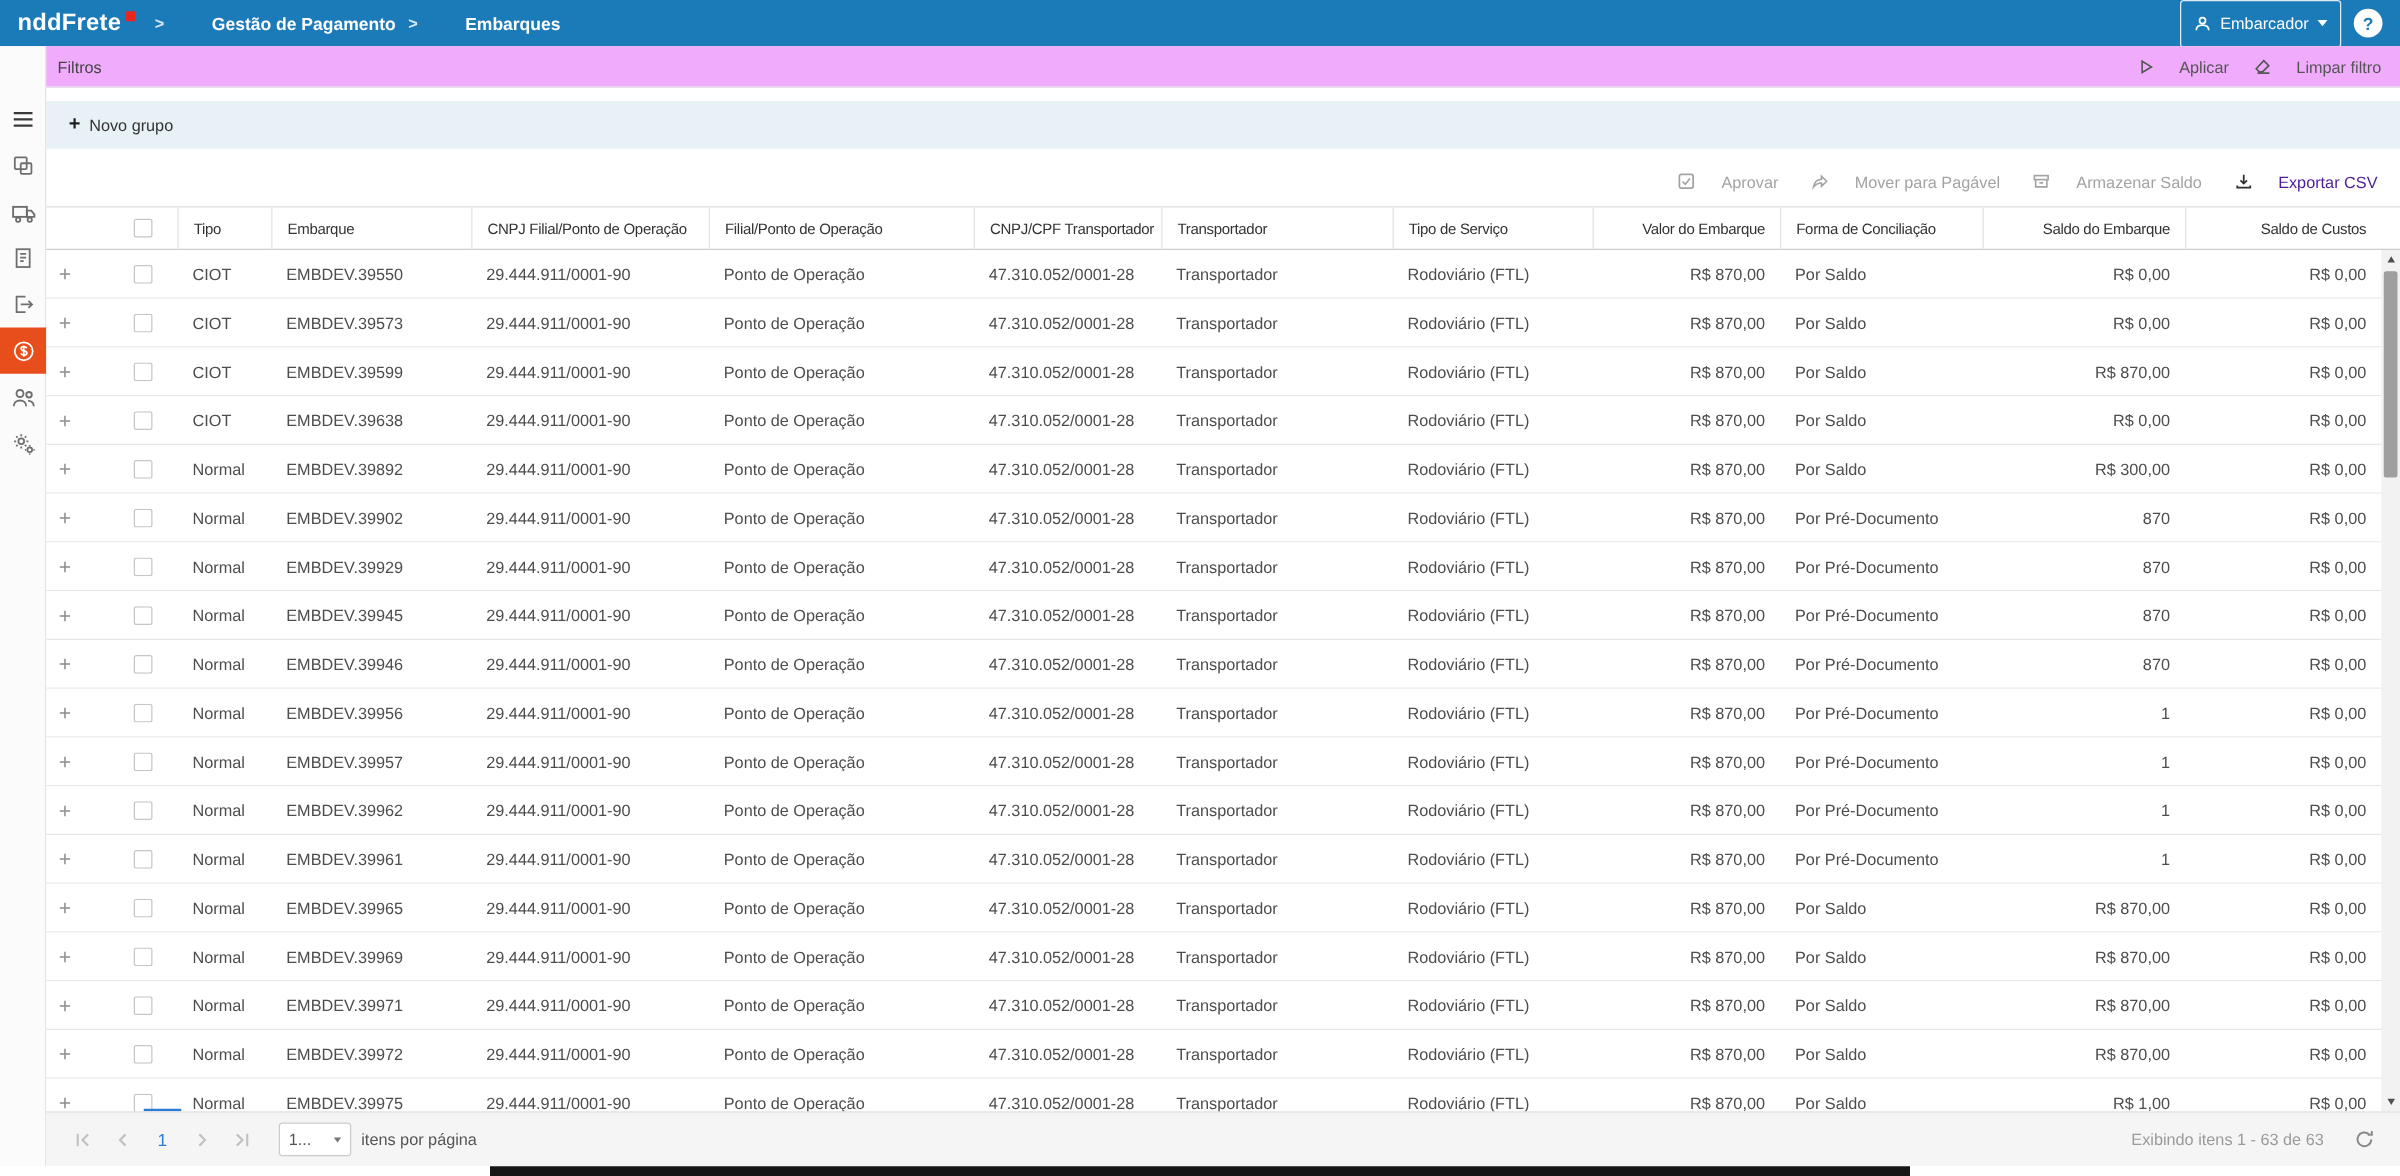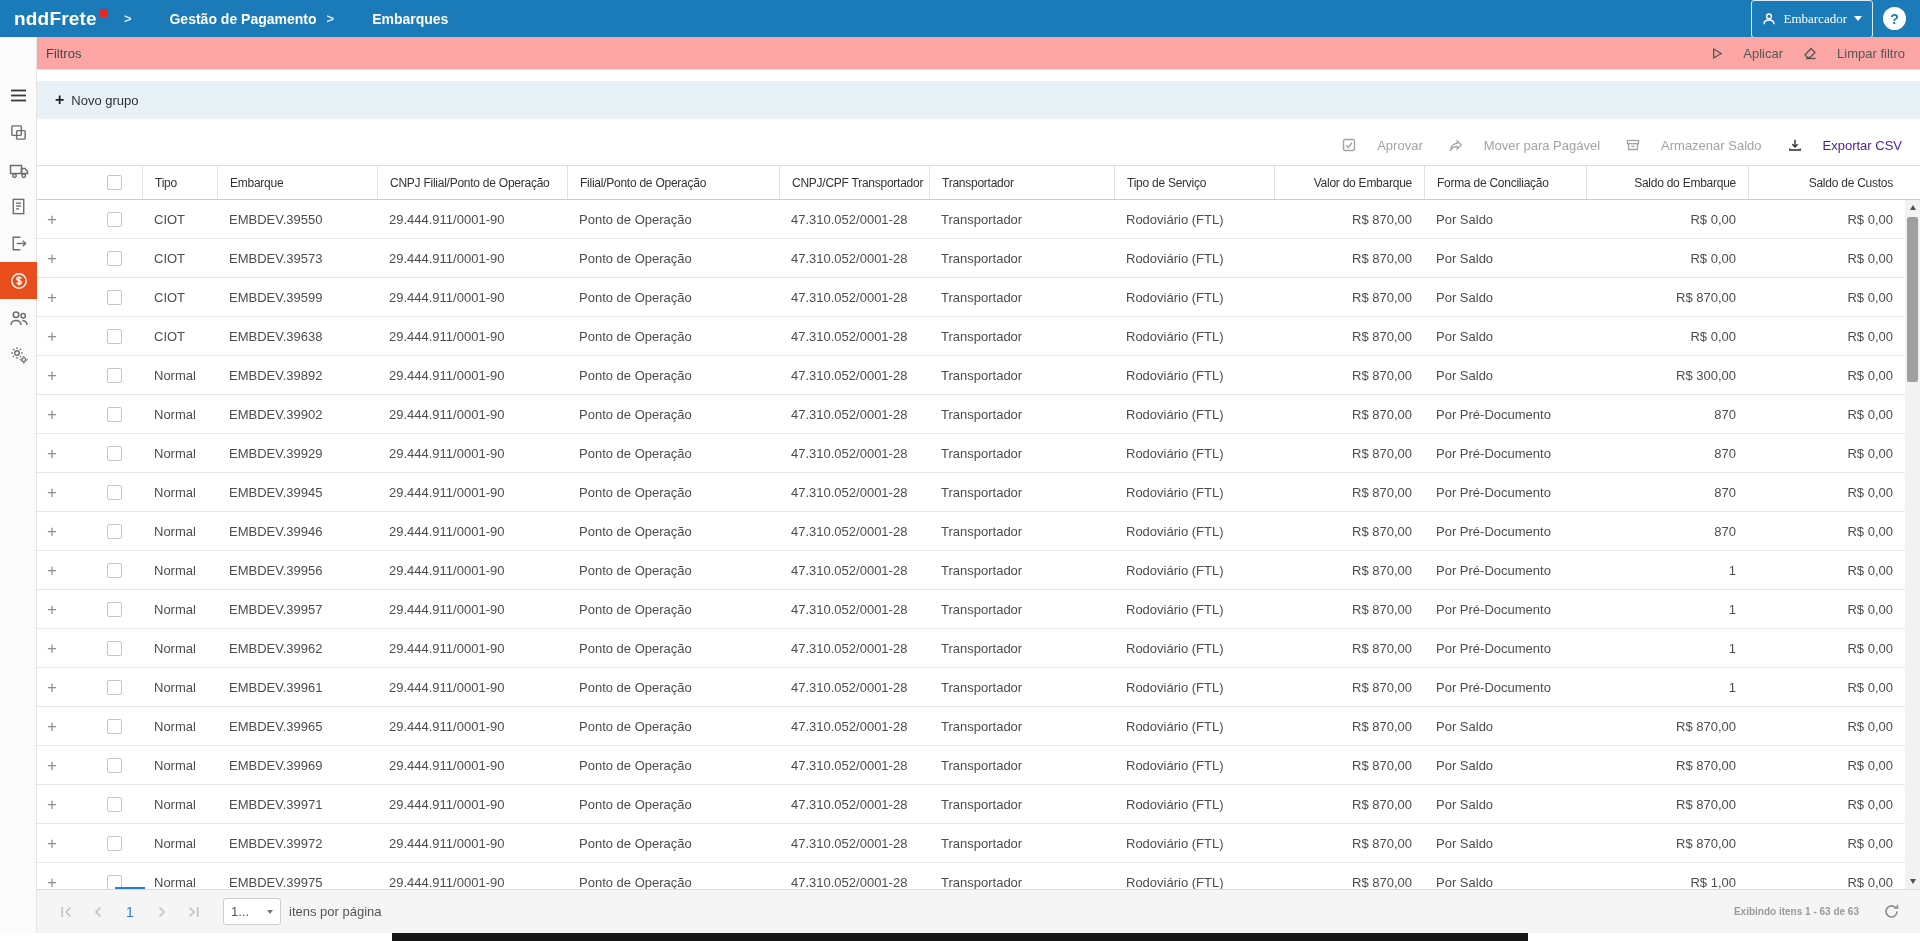--- a/index.html
+++ b/index.html
@@ -8,36 +8,36 @@
 
   
   .topbar { height:37px; background:#1b7ab8; display:flex; align-items:center; padding:0 14px; color:#fff; }
   .logo { font-size:19px; font-weight:700; letter-spacing:.2px; position:relative; padding-right:11px; }
   .logo::after { content:""; position:absolute; top:1px; right:0; width:8px; height:8px; background:#e8251f; }
   .breadcrumb { display:flex; align-items:center; gap:10px; margin-left:16px; font-size:14px; font-weight:700; }
   .crumb-sep { font-weight:700; color:#d8e9f5; font-size:13px; }
   .crumb { cursor:pointer;margin-left:28px; }
   .topbar-right { margin-left:auto; display:flex; align-items:center; gap:10px; }
   .user-btn { display:flex; align-items:center; gap:7px; border:1px solid rgba(255,255,255,.85); border-radius:3px;
-              height:38px; padding:0 10px; font-size:13px; cursor:pointer;font-family:Liberation Serif, serif; }
+              height:38px; padding:0 10px; font-size:13px; cursor:pointer; }
   .caret-down { width:0; height:0; border-left:4px solid transparent; border-right:4px solid transparent; border-top:5px solid #fff; }
   .help-btn { width:23px; height:23px; border-radius:50%; background:#fff; color:#1b7ab8; font-weight:700; font-size:14px;
               display:flex; align-items:center; justify-content:center; cursor:pointer; }
 
   
   .app { display:flex; height:896px; }
   .sidebar { width:37px; background:#fbfbfb; border-right:1px solid #e4e4e4; padding-top:40px;
              display:flex; flex-direction:column; flex:0 0 37px; }
   .side-item { width:37px; height:37px; display:flex; align-items:center; justify-content:center; color:#6e6e6e; cursor:pointer; }
   .side-item.first { color:#3a3a3a; }
   .side-item.active { background:#e84e1c; color:#fff; }
   .content { flex:1; display:flex; flex-direction:column; min-width:0; }
 
   
-  .filters-bar { height:33px; background:#fca5a5; border-bottom:1px solid #e3e3e3; display:flex; align-items:center; padding:0 15px 0 9px; flex:0 0 33px; }
+  .filters-bar { height:33px; background:#f0abfc; border-bottom:1px solid #e3e3e3; display:flex; align-items:center; padding:0 15px 0 9px; flex:0 0 33px; }
   .filters-title { font-size:13px; color:#454545; }
   .filters-actions { margin-left:auto; display:flex; gap:20px; }
   .link-btn { display:flex; align-items:center; gap:20px; font-size:13px; color:#555; cursor:pointer; }
 
   
   .novo-panel { margin-top:11px; height:38px; background:#e7f1f6; display:flex; align-items:center; padding:0 18px; flex:0 0 38px; }
   .novo-btn { display:flex; align-items:center; gap:7px; font-size:13px; color:#333; cursor:pointer; }
   .plus-glyph { font-size:16px; font-weight:700; color:#1d1d1d; line-height:1; }
 
   
@@ -77,21 +77,21 @@
   
   .pagination { height:44px; flex:0 0 44px; background:#f5f5f5; border-top:1px solid #dcdcdc;
                 display:flex; align-items:center; padding:0 20px 0 16px; gap:6px; }
   .pg-btn { width:26px; height:26px; display:flex; align-items:center; justify-content:center; color:#c2c2c2; cursor:pointer; }
   .pg-current { width:26px; height:26px; display:flex; align-items:center; justify-content:center; color:#2b7cd3; font-size:14px; cursor:pointer; }
   .pg-select { width:58px; height:27px; border:1px solid #ccc; border-radius:3px; background:#fff; display:flex; align-items:center;
                padding:0 7px; font-size:13px; color:#555; margin-left:10px; cursor:pointer; }
   .pg-select-caret { margin-left:auto; width:0; height:0; border-left:3.5px solid transparent; border-right:3.5px solid transparent; border-top:4.5px solid #777; }
   .pg-label { font-size:13px; color:#555; margin-left:2px; }
   .pg-right { margin-left:auto; display:flex; align-items:center; gap:24px; }
-  .pg-summary { font-size:10px; color:#9a9a9a;font-weight:bold; }
+  .pg-summary { font-size:13px; color:#9a9a9a; }
   .refresh-btn { color:#8a8a8a; cursor:pointer; display:flex; }
 
   
   .bottom-strip { height:8px; background:#fff; position:relative; }
   .bottom-strip .bar { position:absolute; left:50%; transform:translateX(-50%); bottom:0; width:1136px; height:8px; background:#161616; }
 
   svg { display:block; }
 </style>
 </head>
 <body>

